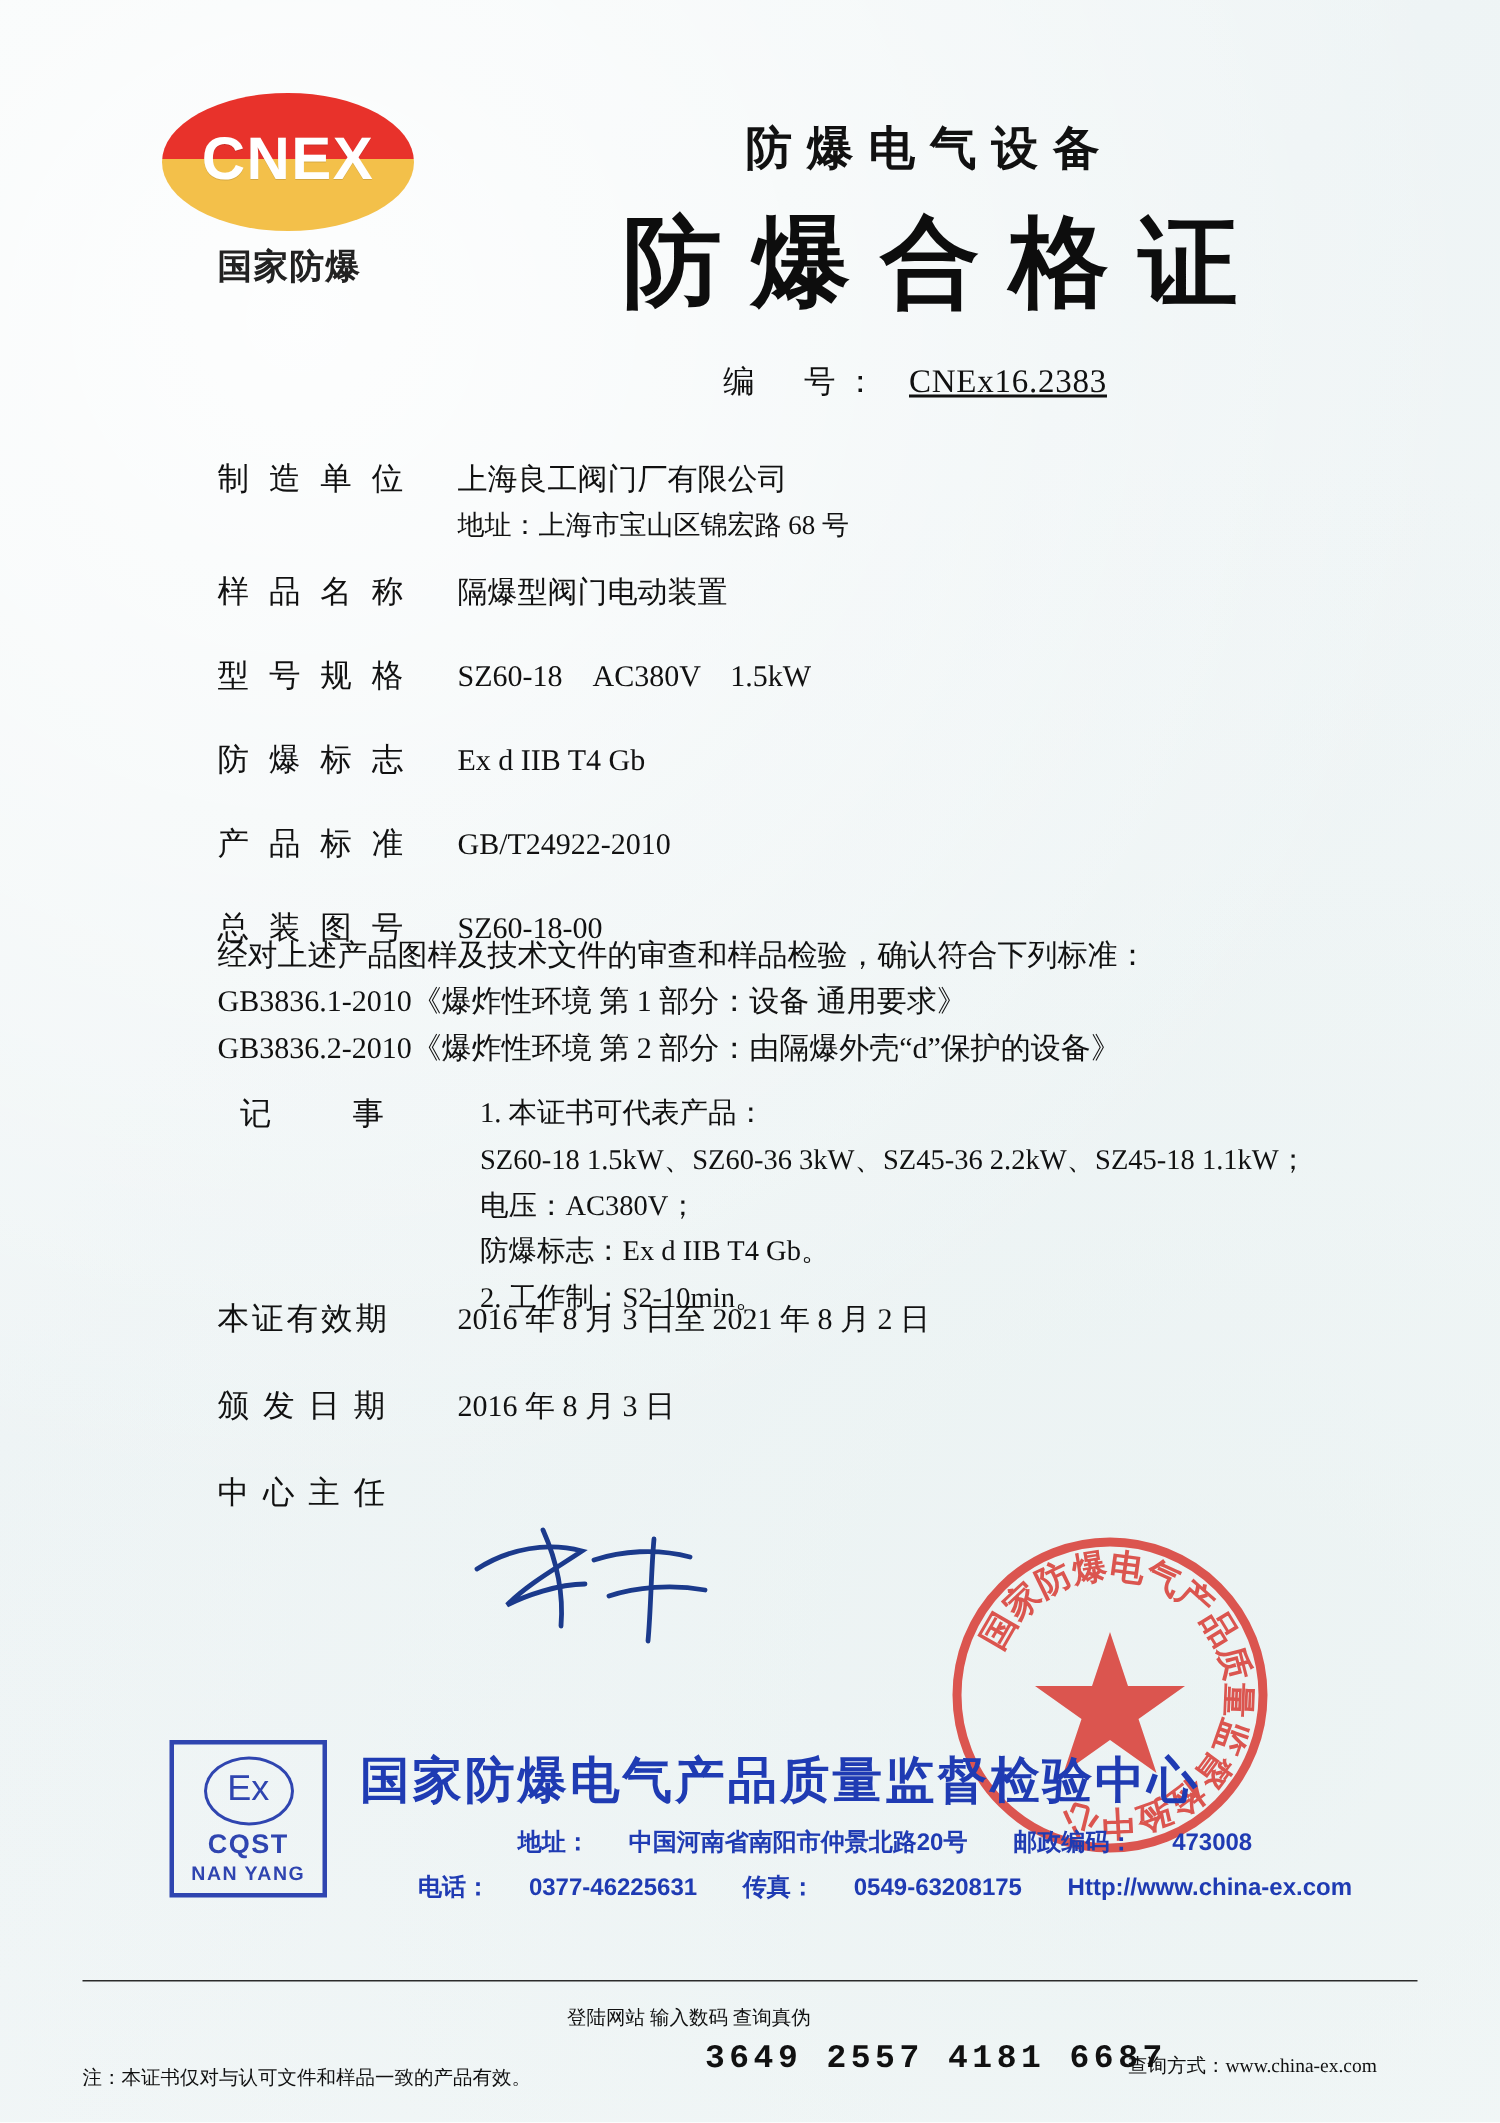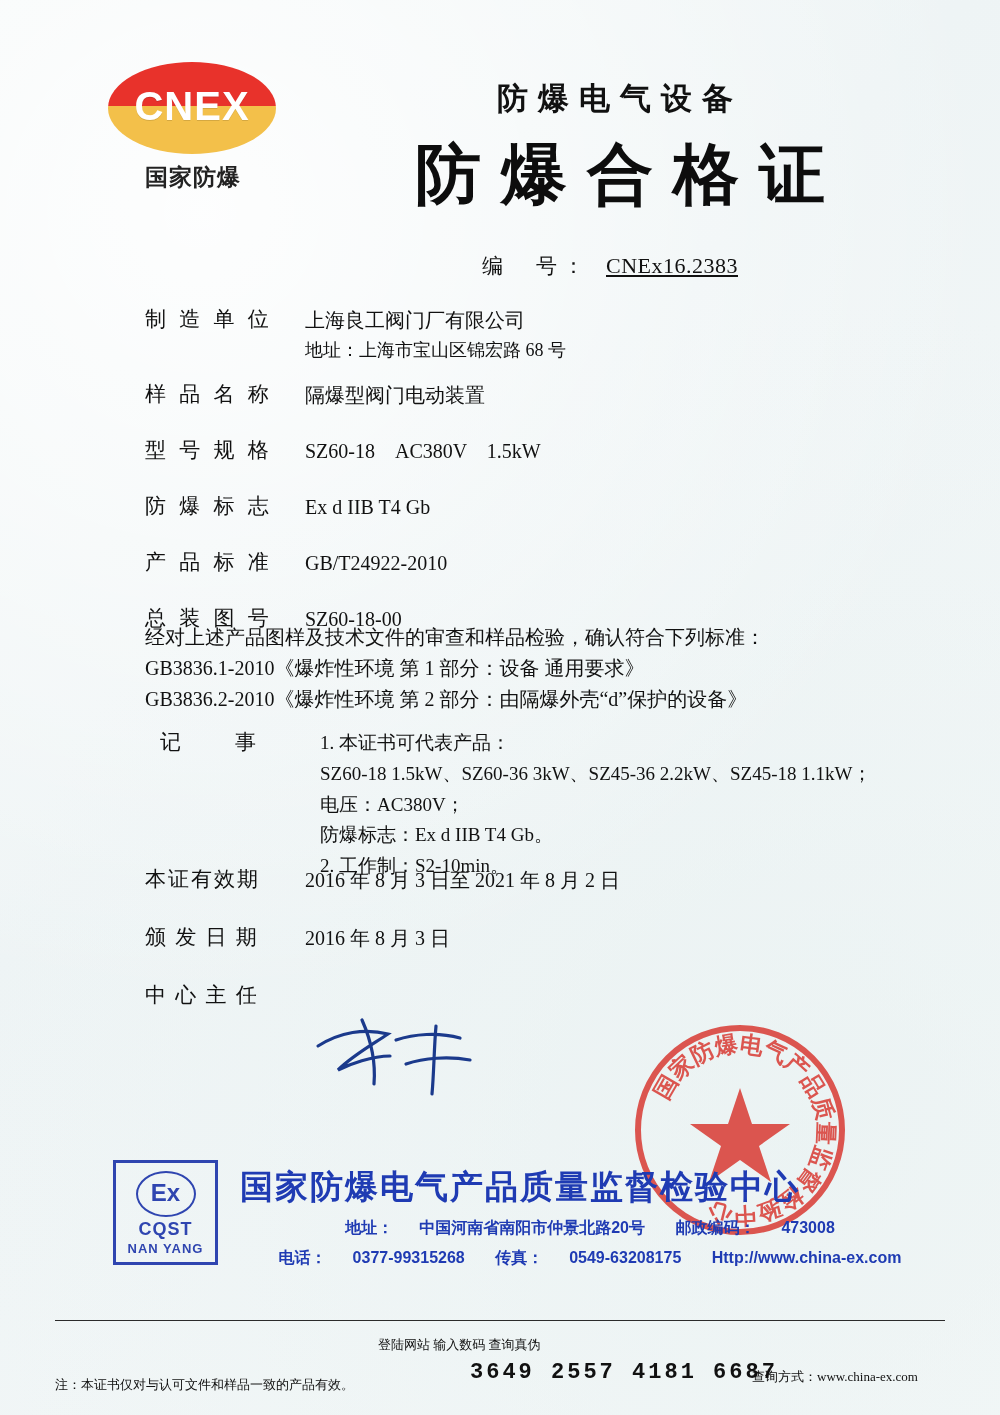--- a/index.html
+++ b/index.html
@@ -85,21 +85,21 @@
     font-size: 66px;
     font-weight: bold;
     letter-spacing: 20px;
     color: #0d0d0d;
   }
 
   
   .serial-row {
     position: absolute;
     left: 300px;
-    top: 252px;
+    top: 240px;
     width: 620px;
     display: flex;
     justify-content: center;
     align-items: baseline;
     gap: 16px;
   }
   .serial-label {
     font-size: 21px;
     letter-spacing: 6px;
     color: #111;
@@ -220,21 +220,21 @@
     font-family: "Liberation Sans", sans-serif;
     color: #2f45b0;
   }
   .ex-badge .ex-circle {
     width: 56px;
     height: 42px;
     margin: 8px auto 2px;
     border: 2px solid #2f45b0;
     border-radius: 50%;
     font-size: 24px;
-    font-weight: bold;
+    font-weight: normal;
     line-height: 40px;
   }
   .ex-badge .ex-l1 {
     font-size: 18px;
     font-weight: bold;
     letter-spacing: 1px;
     line-height: 1.2;
   }
   .ex-badge .ex-l2 {
     font-size: 13px;
@@ -419,21 +419,21 @@
   </div>
 
   <div class="org-name">国家防爆电气产品质量监督检验中心</div>
 
   <div class="org-line l1">
     <span>地址：</span><span>中国河南省南阳市仲景北路20号</span>
     <span>邮政编码：</span><span>473008</span>
   </div>
 
   <div class="org-line l2">
-    <span>电话：</span><span>0377-99315268</span>
+    <span>电话：</span><span>0377-46225631</span>
     <span>传真：</span><span>0549-63208175</span>
     <span>Http://www.china-ex.com</span>
   </div>
 
   <div class="footer-rule"></div>
   <div class="foot-note">注：本证书仅对与认可文件和样品一致的产品有效。</div>
   <div class="foot-note2">登陆网站  输入数码  查询真伪</div>
   <div class="anti-code">3649 2557 4181 6687</div>
   <div class="query-way">查询方式：www.china-ex.com</div>
 </div>

